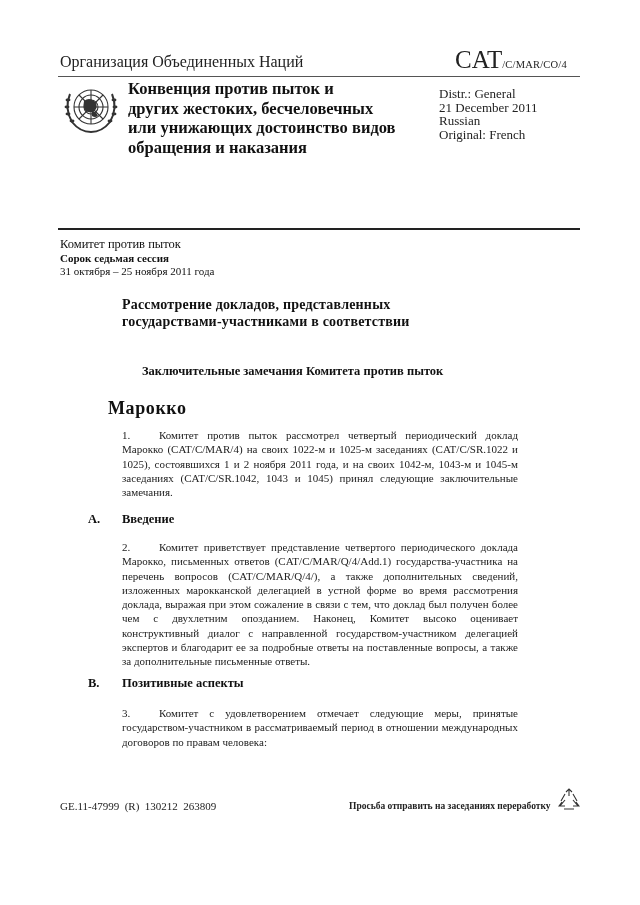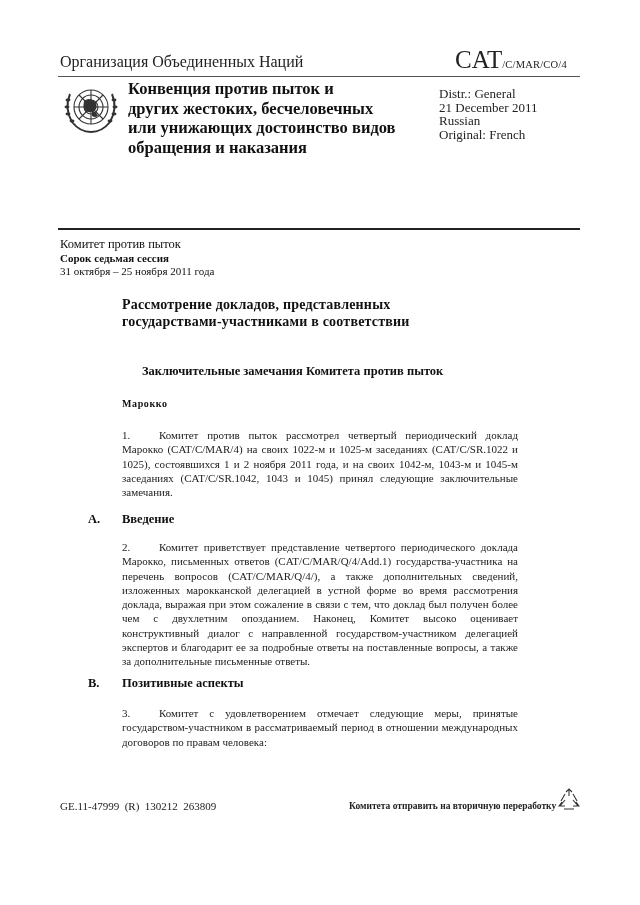--- a/index.html
+++ b/index.html
@@ -13,21 +13,21 @@
   .emblem { left: 62px; top: 80px; width: 58px; height: 56px; }
   .title { left: 128px; top: 79px; font-size: 16.5px; font-weight: bold; line-height: 19.5px; width: 300px; }
   .distr { left: 439px; top: 87px; font-size: 13px; line-height: 13.5px; color: #222; }
   .rule-heavy { left: 58px; top: 228px; width: 522px; height: 2px; background: #222; }
   .committee { left: 60px; top: 237px; }
   .committee .c1 { font-size: 12.5px; font-weight: normal; line-height: 15px; }
   .committee .c2 { font-size: 11px; font-weight: bold; line-height: 13px; }
   .committee .c3 { font-size: 11px; line-height: 13px; }
   .h-main { left: 122px; top: 297px; font-size: 14px; font-weight: bold; line-height: 16.5px; width: 360px; letter-spacing: 0.2px; }
   .h-sub { left: 114px; top: 364px; font-size: 12.5px; font-weight: bold; margin-left: 28px; }
-  .h-country { left: 122px; top: 398px; font-size: 10px; font-weight: bold; letter-spacing: 0.6px; }
+  .h-country { left: 108px; top: 398px; font-size: 18px; font-weight: bold; letter-spacing: 0.6px; }
   .para { left: 122px; width: 396px; font-size: 11px; line-height: 14.3px; text-align: justify; color: #222; }
   .para .num { display: inline-block; width: 37px; }
   .p1 { top: 428px; }
   .p2 { top: 540px; }
   .p3 { top: 706px; }
   .sec { left: 88px; font-size: 12.5px; font-weight: bold; }
   .sec .letter { display: inline-block; width: 34px; }
   .secA { top: 512px; }
   .secB { top: 676px; }
   .footer-code { left: 60px; top: 800px; font-size: 11px; color: #222; }
@@ -103,21 +103,21 @@
 
 <div class="abs sec secA"><span class="letter">A.</span><span>Введение</span></div>
 
 <div class="abs para p2"><span class="num">2.</span><span>Комитет приветствует представление четвертого периодического доклада Марокко, письменных ответов (CAT/C/MAR/Q/4/Add.1) государства-участника на перечень вопросов (CAT/C/MAR/Q/4/), а также дополнительных сведений, изложенных марокканской делегацией в устной форме во время рассмотрения доклада, выражая при этом сожаление в связи с тем, что доклад был получен более чем с двухлетним опозданием. Наконец, Комитет высоко оценивает конструктивный диалог с направленной государством-участником делегацией экспертов и благодарит ее за подробные ответы на поставленные вопросы, а также за дополнительные письменные ответы.</span></div>
 
 <div class="abs sec secB"><span class="letter">B.</span><span>Позитивные аспекты</span></div>
 
 <div class="abs para p3"><span class="num">3.</span><span>Комитет с удовлетворением отмечает следующие меры, принятые государством-участником в рассматриваемый период в отношении международных договоров по правам человека:</span></div>
 
 <div class="abs footer-code" style="white-space:pre">GE.11-47999  (R)  130212  263809</div>
-<div class="abs footer-recycle">Комитета отправить на вторичную переработку</div>
+<div class="abs footer-recycle">Просьба отправить на заседаниях переработку</div>
 <div class="abs recycle-icon">
   <svg width="22" height="24" viewBox="0 0 22 24">
     <g fill="none" stroke="#333" stroke-width="1.1">
       <path d="M8 4 l3 -3 l3 3 M11 1 v7"></path>
       <path d="M4 14 l-3 4 h6 M2 18 l5 -6"></path>
       <path d="M18 14 l3 4 h-6 M20 18 l-5 -6"></path>
       <path d="M7 6 l-4 7 M15 6 l4 7 M6 21 h10"></path>
     </g>
   </svg>
 </div>

